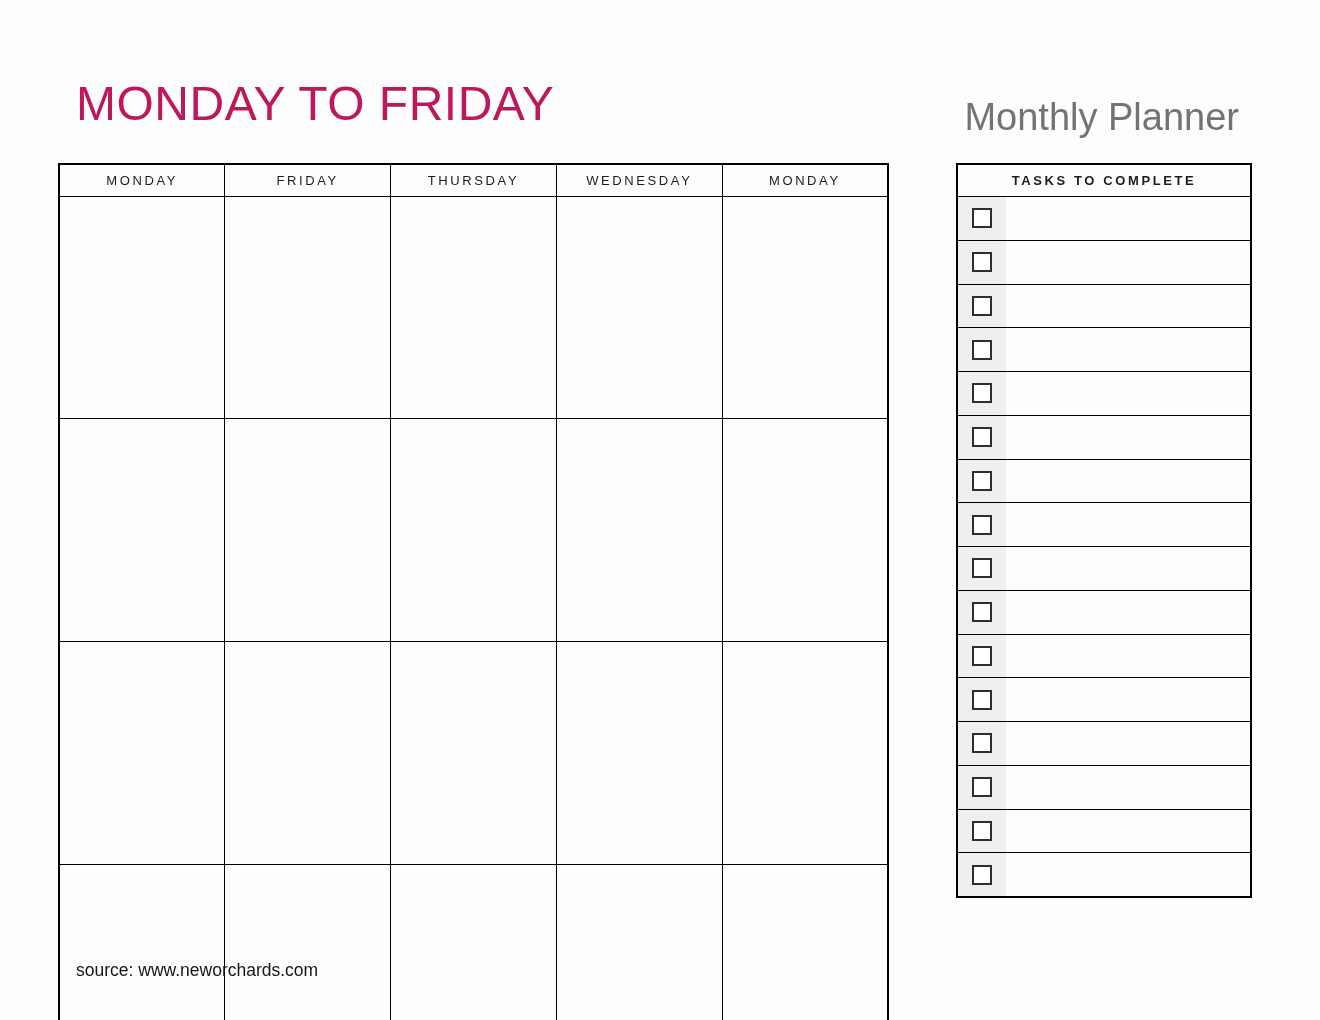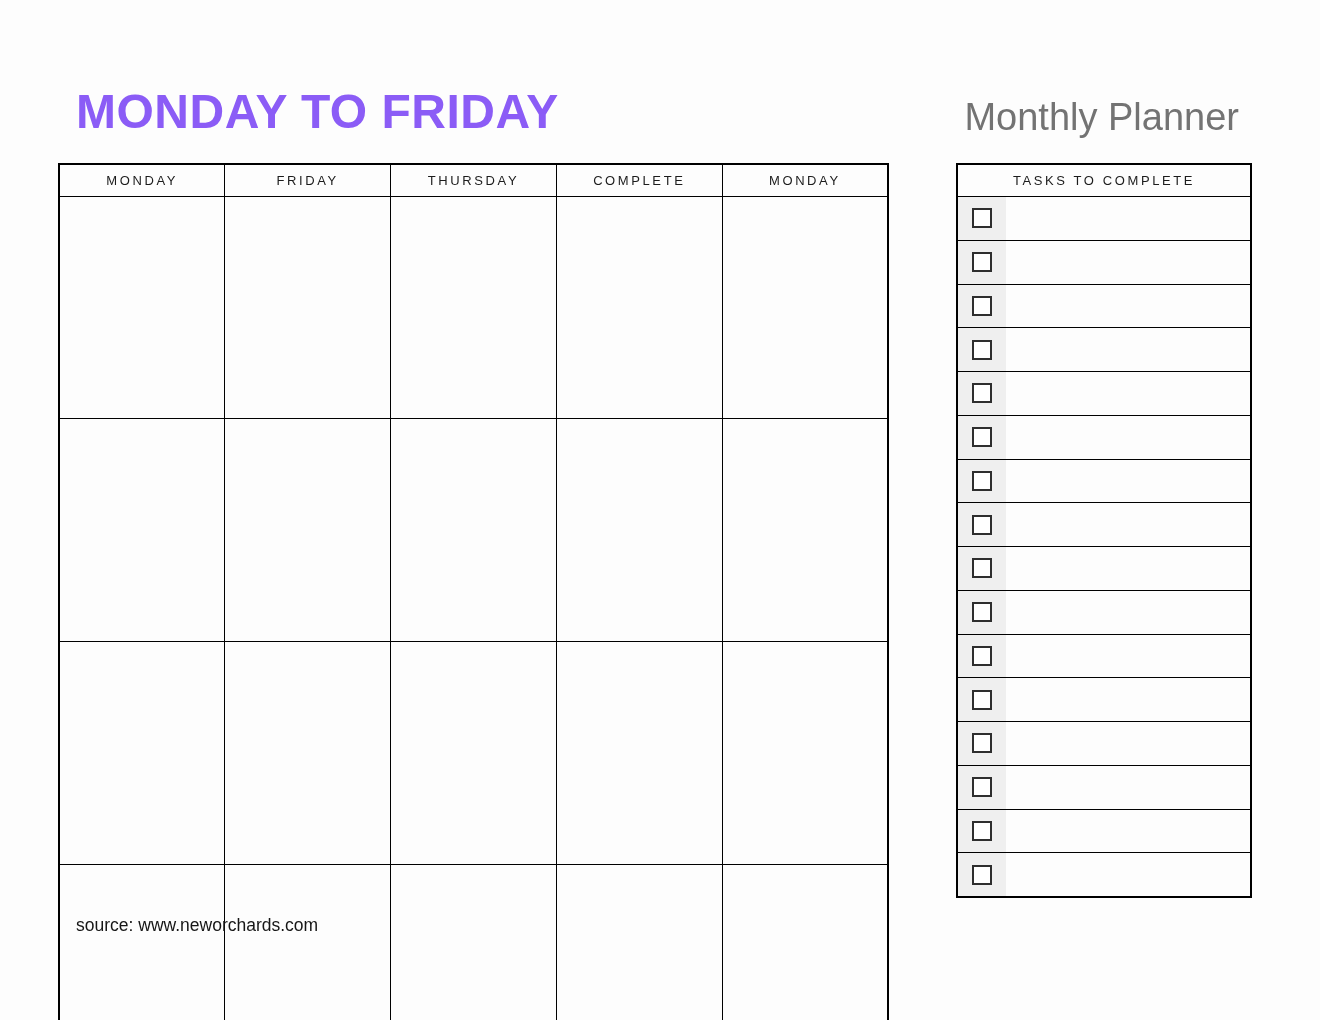--- a/index.html
+++ b/index.html
@@ -14,26 +14,26 @@
   body {
     background: var(--bg);
     font-family: "Liberation Sans", sans-serif;
     color: var(--text);
     position: relative;
     overflow: hidden;
   }
   .page-title {
     position: absolute;
     left: 76px;
-    top: 88px;
+    top: 80px;
     font-size: 48px;
-    font-weight: 700;
+    font-weight: 400;
     line-height: 1;
     letter-spacing: 0.5px;
-    color: #8b5cf6;
+    color: #be185d;
     white-space: nowrap;
   }
   .page-subtitle {
     position: absolute;
     right: 81px;
     top: 98px;
     font-size: 38px;
     font-weight: 400;
     line-height: 1;
     color: #737373;
@@ -76,21 +76,21 @@
     display: flex;
     flex-direction: column;
   }
   .tasks-header {
     flex: 0 0 32px;
     border-bottom: 1.5px solid var(--line);
     display: flex;
     align-items: center;
     justify-content: center;
     font-size: 13px;
-    font-weight: 400;
+    font-weight: 700;
     letter-spacing: 2.6px;
     color: #1c1c1c;
   }
   .tasks-body {
     flex: 1 1 auto;
     display: flex;
     flex-direction: column;
   }
   .task-row {
     flex: 1 1 0;
@@ -114,41 +114,41 @@
     display: inline-block;
   }
   .task-label {
     flex: 1 1 auto;
     font-size: 14px;
     padding: 4px 8px;
   }
   .source-text {
     position: absolute;
     left: 76px;
-    top: 915px;
+    top: 960px;
     font-size: 17.5px;
     font-weight: 400;
     color: #161616;
     white-space: nowrap;
   }
 </style>
 </head>
 <body>
 
 <div class="page-title">MONDAY TO FRIDAY</div>
 
 <div class="page-subtitle">Monthly Planner</div>
 
 <table class="week-grid">
   <thead>
     <tr>
       <th>MONDAY</th>
       <th>FRIDAY</th>
       <th>THURSDAY</th>
-      <th>COMPLETE</th>
+      <th>WEDNESDAY</th>
       <th>MONDAY</th>
     </tr>
   </thead>
   <tbody id="week-body">
       <tr>
         <td></td>
         <td></td>
         <td></td>
         <td></td>
         <td></td>

